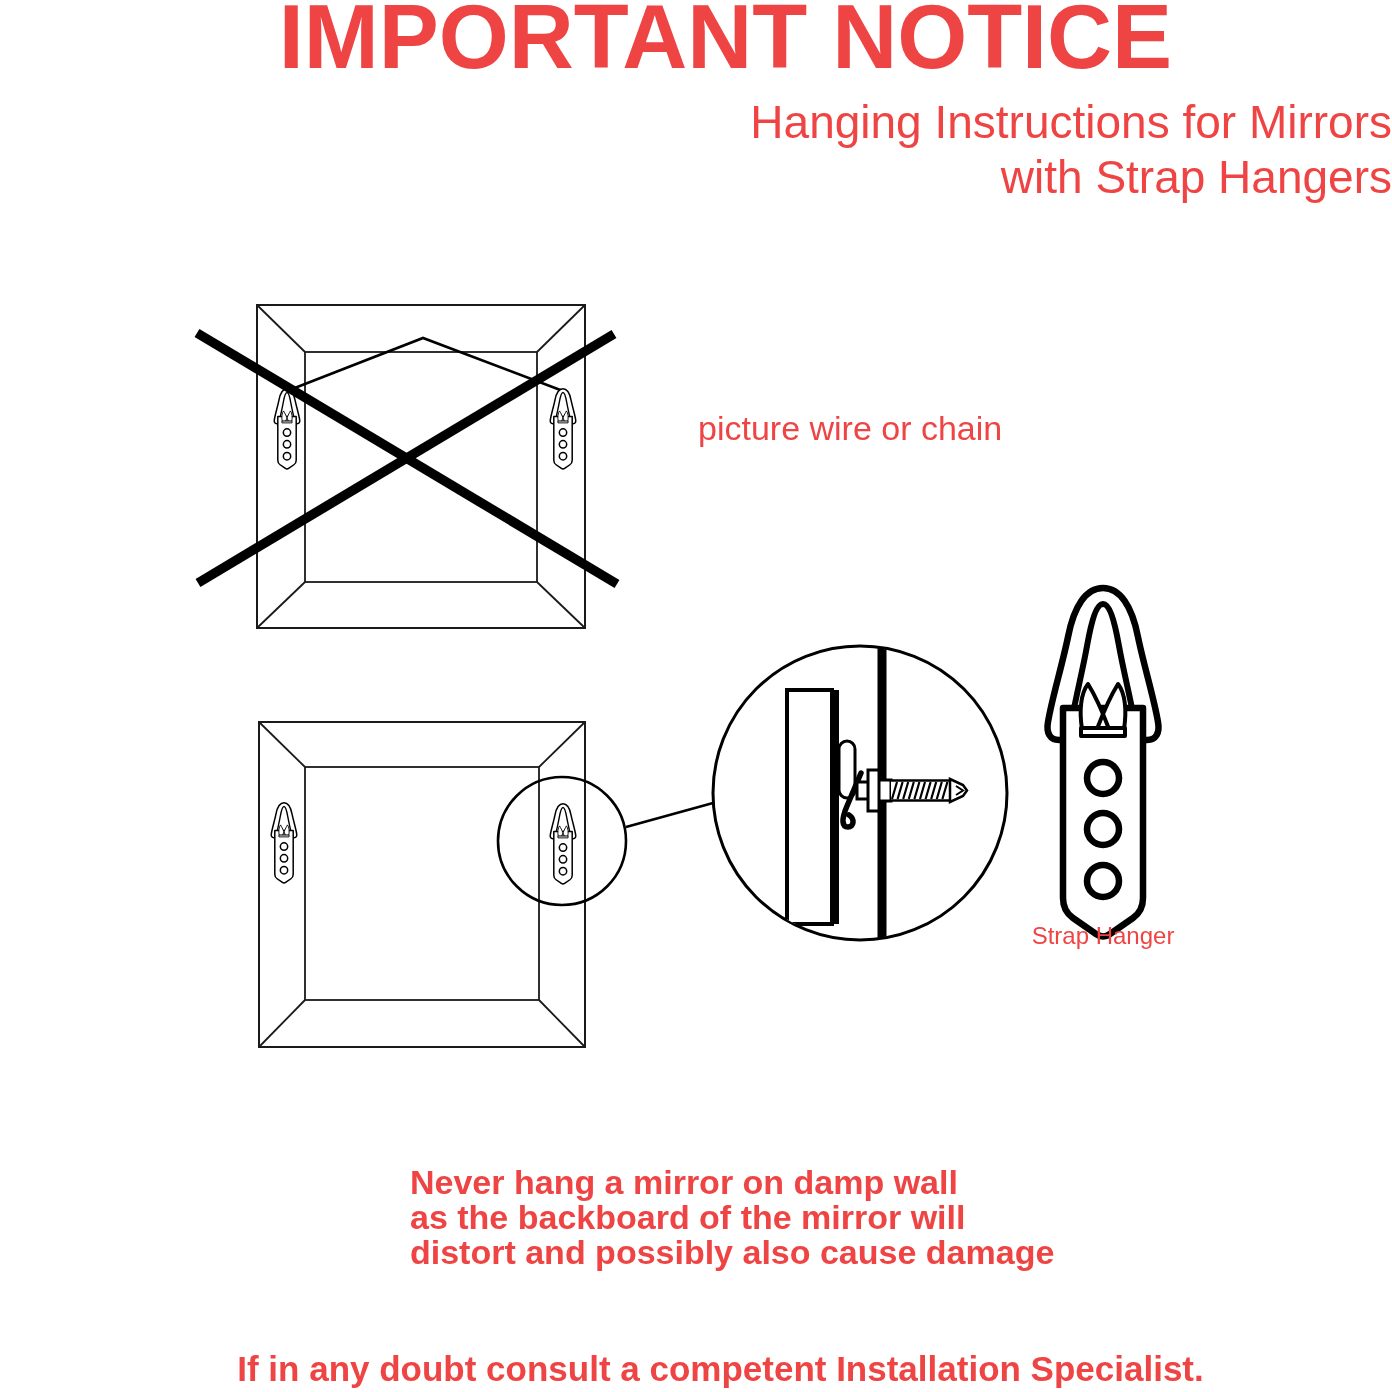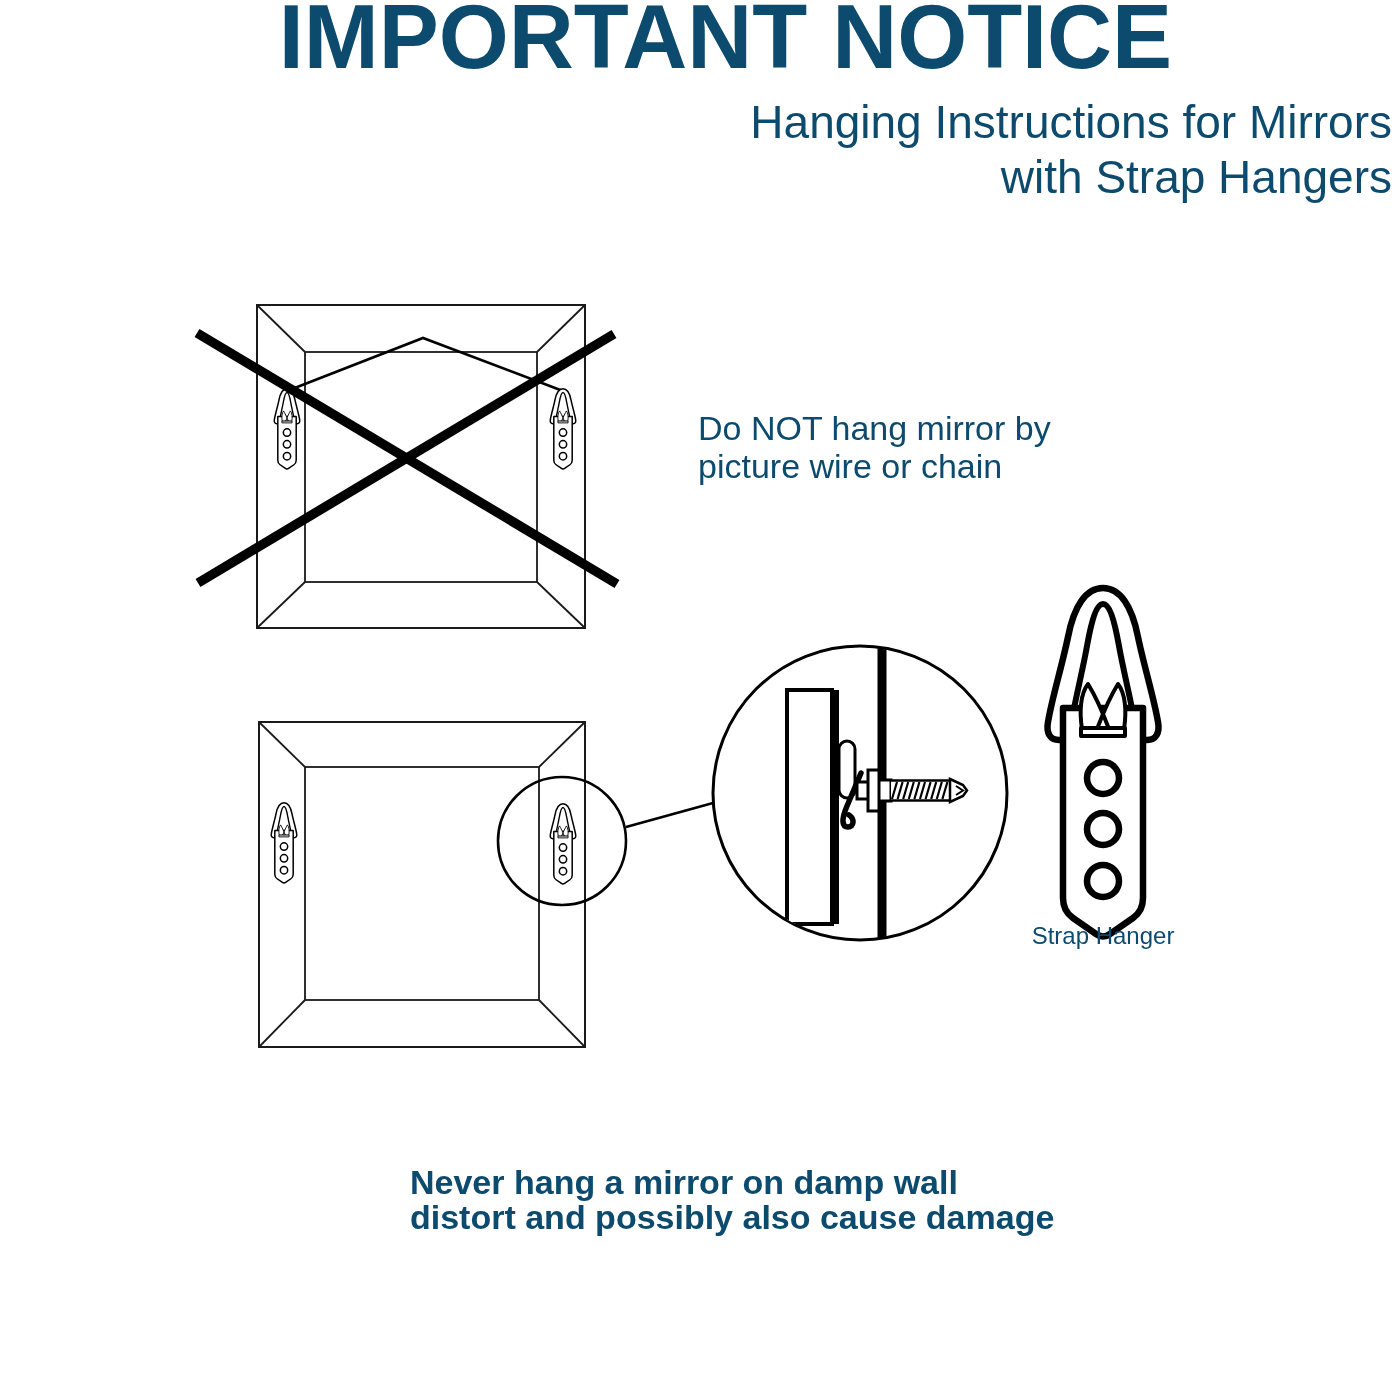--- a/index.html
+++ b/index.html
@@ -1,18 +1,18 @@
 <!DOCTYPE html>
 <html><head>
 <meta charset="utf-8">
 <style>
   html,body{margin:0;padding:0;background:#ffffff;}
   .page{
     position:relative;width:1392px;height:1392px;background:#ffffff;
-    font-family:"Liberation Sans", sans-serif;color:#0c4a6e;overflow:hidden;border-radius:25px;
+    font-family:"Liberation Sans", sans-serif;color:#ef4444;overflow:hidden;border-radius:25px;
   }
   .abs{position:absolute;}
   .title{
     top:-8px;left:59px;right:0;text-align:center;
     font-size:90px;font-weight:bold;line-height:1;white-space:nowrap;
   }
   .subtitle{
     top:95px;left:53px;right:0;text-align:right;
     font-size:46px;font-weight:normal;line-height:55px;
   }
@@ -65,21 +65,20 @@
     <polyline points="287,391 423,338 563,391" stroke="#000" stroke-width="2.6" fill="none"></polyline>
     <use href="#strap-hanger" transform="translate(273.2,387) scale(0.23)"></use>
     <use href="#strap-hanger" transform="translate(549.2,387) scale(0.23)"></use>
     <g stroke="#000" stroke-width="9.5">
       <line x1="197" y1="333" x2="617" y2="584"></line>
       <line x1="198" y1="583" x2="614" y2="334"></line>
     </g>
   </svg>
 
   <div class="abs caption do-not">
-    <div>Do NOT hang mirror by</div>
     <div>picture wire or chain</div>
   </div>
 
   <svg class="abs" style="left:240px;top:700px" width="480" height="360" viewBox="240 700 480 360">
     <g stroke="#1a1a1a" fill="none">
       <rect x="259" y="722" width="326" height="325" stroke-width="2"></rect>
       <rect x="305" y="767" width="234" height="233" stroke-width="1.8"></rect>
       <line x1="259" y1="722" x2="305" y2="767" stroke-width="1.8"></line>
       <line x1="585" y1="722" x2="539" y2="767" stroke-width="1.8"></line>
       <line x1="259" y1="1047" x2="305" y2="1000" stroke-width="1.8"></line>
@@ -119,17 +118,19 @@
   </svg>
 
   <svg class="abs" style="left:1043px;top:580px" width="120" height="362" viewBox="0 0 120 362">
     <use href="#strap-hanger"></use>
   </svg>
   <div class="abs hanger-label">Strap Hanger</div>
 
 
   <div class="abs caption never-hang">
     <div>Never hang a mirror on damp wall</div>
+    <div>as the backboard of the mirror will</div>
     <div>distort and possibly also cause damage</div>
   </div>
 
+  <div class="abs footer">If in any doubt consult a competent Installation Specialist.</div>
 
 </div>
 
 </body></html>

